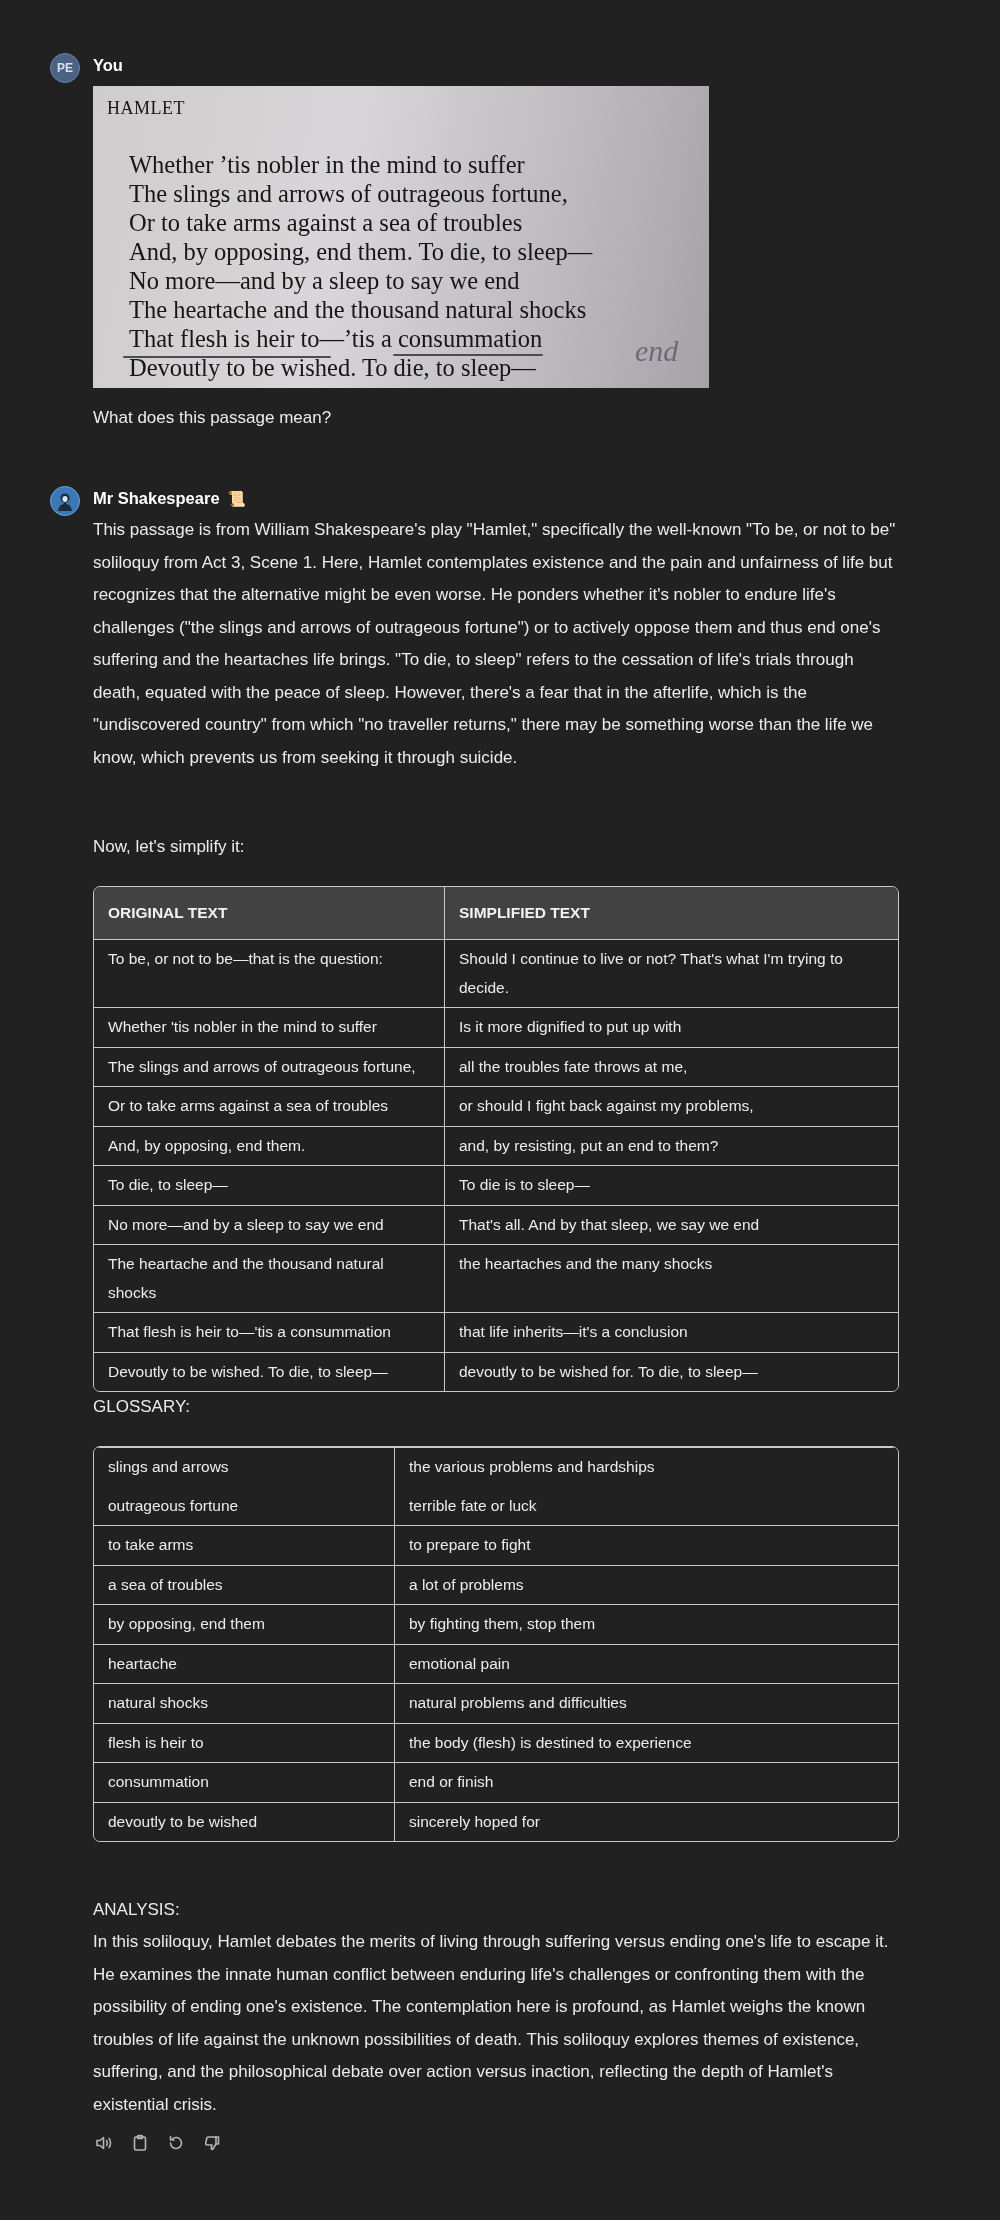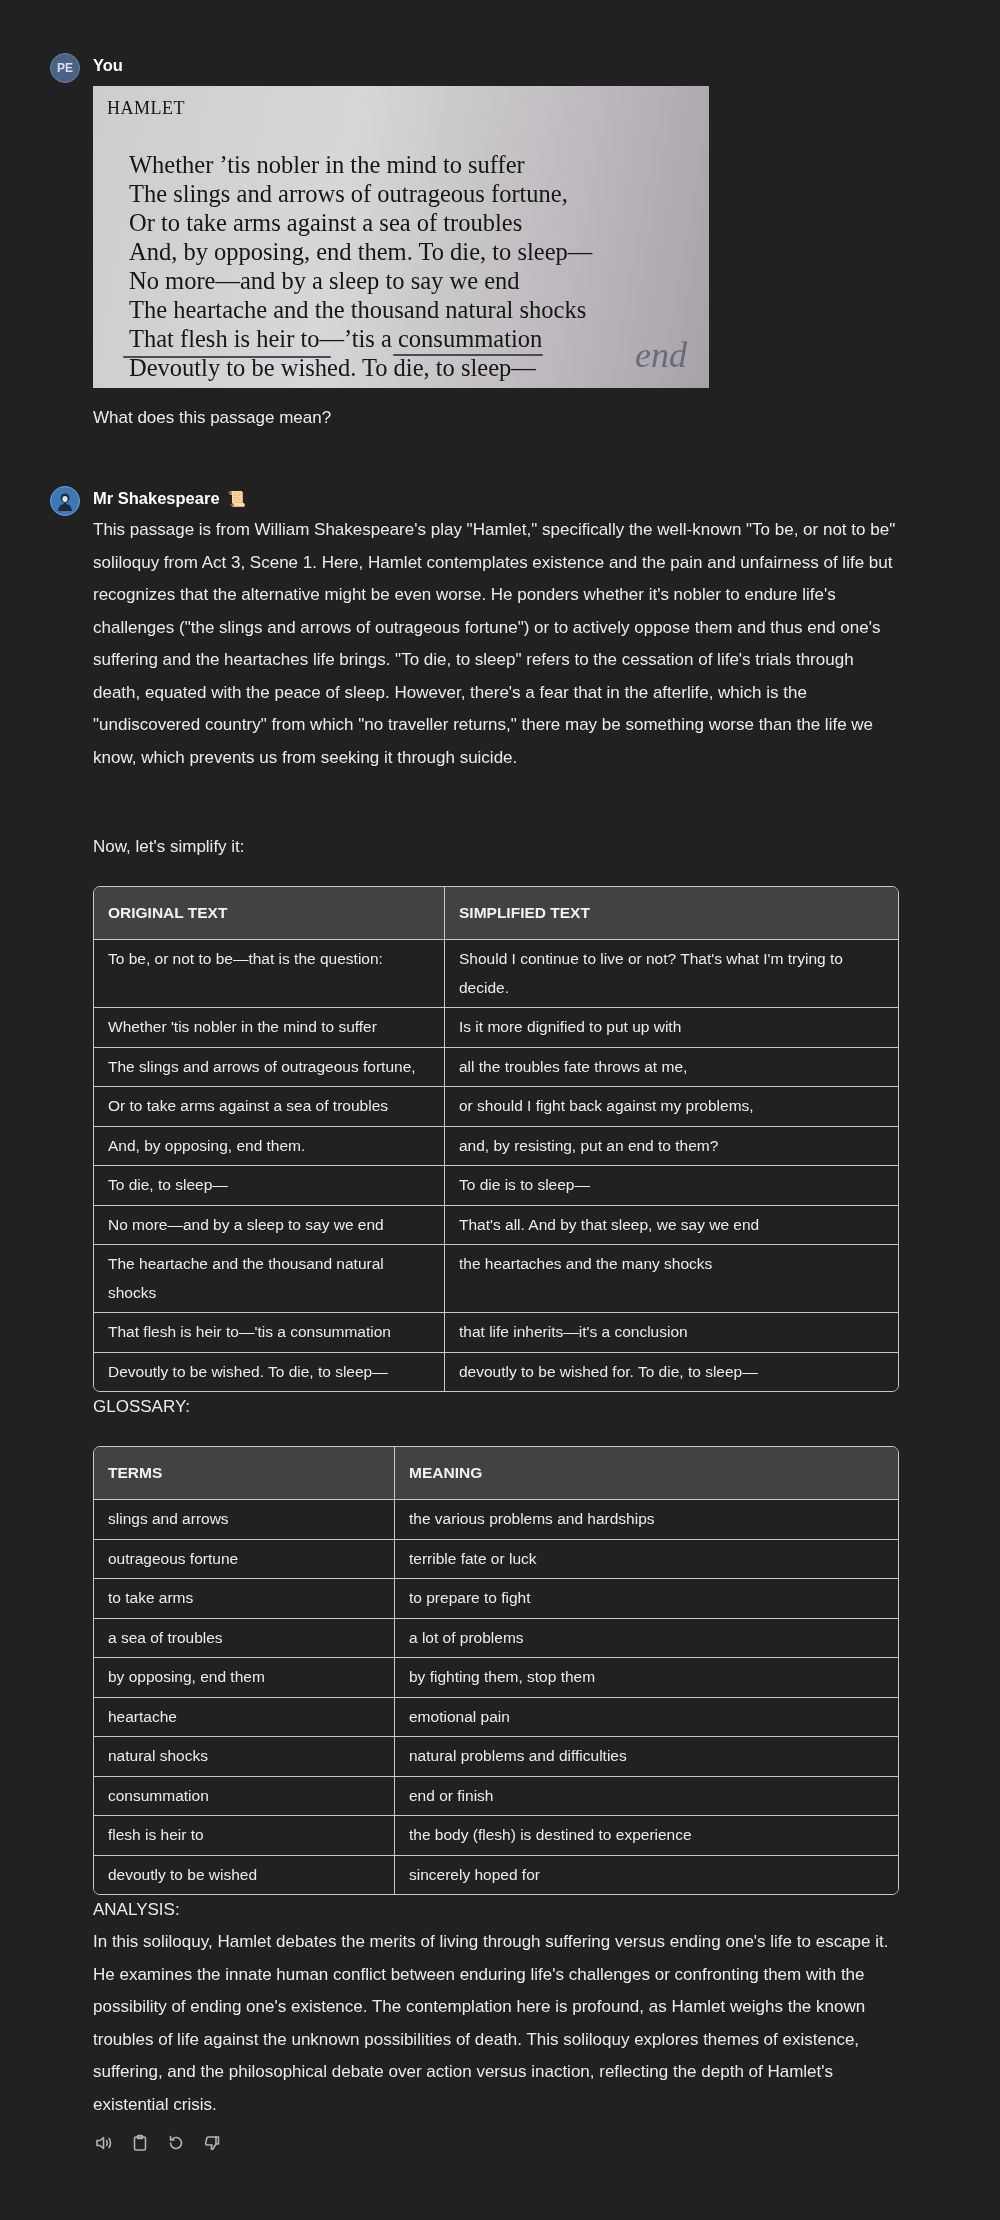--- a/index.html
+++ b/index.html
@@ -17,21 +17,21 @@
   .avatar.bot { background:#3a78b8; border:1px solid #6aa3d8; box-sizing:border-box; }
   .author { position:absolute; left:93px; font-weight:bold; font-size:16.5px; color:#fff; }
   .photo {
     position:absolute; left:93px; top:86px; width:596px; height:302px;
     background:linear-gradient(100deg,#cfcccd 0%,#d8d6d8 40%,#bdb9be 75%,#a7a2a8 100%);
     overflow:hidden; font-family:"Liberation Serif", serif; color:#161616;padding-left:20px;
   }
   .photo .hdr { position:absolute; left:14px; top:12px; font-size:18px; letter-spacing:0.5px; }
   .photo .line { position:absolute; left:36px; font-size:24.5px; white-space:nowrap; }
   .photo .ul { position:absolute; height:2px; background:#4b4b55; border-radius:2px; }
-  .photo .hand { position:absolute; left:542px; top:248px; font-style:italic; color:#6b6b78; font-size:36px; font-family:"Liberation Serif", serif; }
+  .photo .hand { position:absolute; left:542px; top:248px; font-style:italic; color:#6b6b78; font-size:30px; font-family:"Liberation Serif", serif; }
   .p { position:absolute; left:93px; width:810px; line-height:32.5px; font-size:17px; color:#ececec; }
   .b { font-weight:normal; }
   table.t {
     position:absolute; left:93px; width:806px; border-collapse:separate; border-spacing:0;
     border:1.5px solid #c8c8c8; border-radius:7px; overflow:hidden; font-size:15.5px;
   }
   table.t th { background:#424242; text-align:left; font-weight:bold; color:#f2f2f2; height:36px; padding:8px 14px; border-bottom:1.5px solid #c8c8c8; }
   table.t td { background:#212121; color:#ececec; padding:5px 14px; line-height:28.5px; border-top:1.5px solid #c8c8c8; vertical-align:top; }
   table.t tr:nth-child(2) td { border-top:none; }
   table.t th:first-child, table.t td:first-child { border-right:1.5px solid #c8c8c8; }
@@ -137,24 +137,20 @@
     </table>
 
   <div class="p b" style="top:1391px;">GLOSSARY:</div>
 
   <table class="t" style="top:1446px;">
     <colgroup>
         <col style="width:301px">
         <col>
       </colgroup>
     <tbody>
-        <tr>
-      <th>TERMS</th>
-      <th>MEANING</th>
-    </tr>
     <tr>
           <td>slings and arrows</td>
           <td>the various problems and hardships</td>
         </tr>
     <tr>
           <td>outrageous fortune</td>
           <td>terrible fate or luck</td>
         </tr>
     <tr>
           <td>to take arms</td>
@@ -170,26 +166,26 @@
         </tr>
     <tr>
           <td>heartache</td>
           <td>emotional pain</td>
         </tr>
     <tr>
           <td>natural shocks</td>
           <td>natural problems and difficulties</td>
         </tr>
     <tr>
+          <td>flesh is heir to</td>
+          <td>the body (flesh) is destined to experience</td>
+        </tr>
+    <tr>
           <td>consummation</td>
           <td>end or finish</td>
-        </tr>
-    <tr>
-          <td>flesh is heir to</td>
-          <td>the body (flesh) is destined to experience</td>
         </tr>
     <tr>
           <td>devoutly to be wished</td>
           <td>sincerely hoped for</td>
         </tr>
   </tbody>
     </table>
 
   <div class="p b" style="top:1894px;">ANALYSIS:</div>
   <div class="p" style="top:1926px;">In this soliloquy, Hamlet debates the merits of living through suffering versus ending one's life to escape it. He examines the innate human conflict between enduring life's challenges or confronting them with the possibility of ending one's existence. The contemplation here is profound, as Hamlet weighs the known troubles of life against the unknown possibilities of death. This soliloquy explores themes of existence, suffering, and the philosophical debate over action versus inaction, reflecting the depth of Hamlet's existential crisis.</div>

